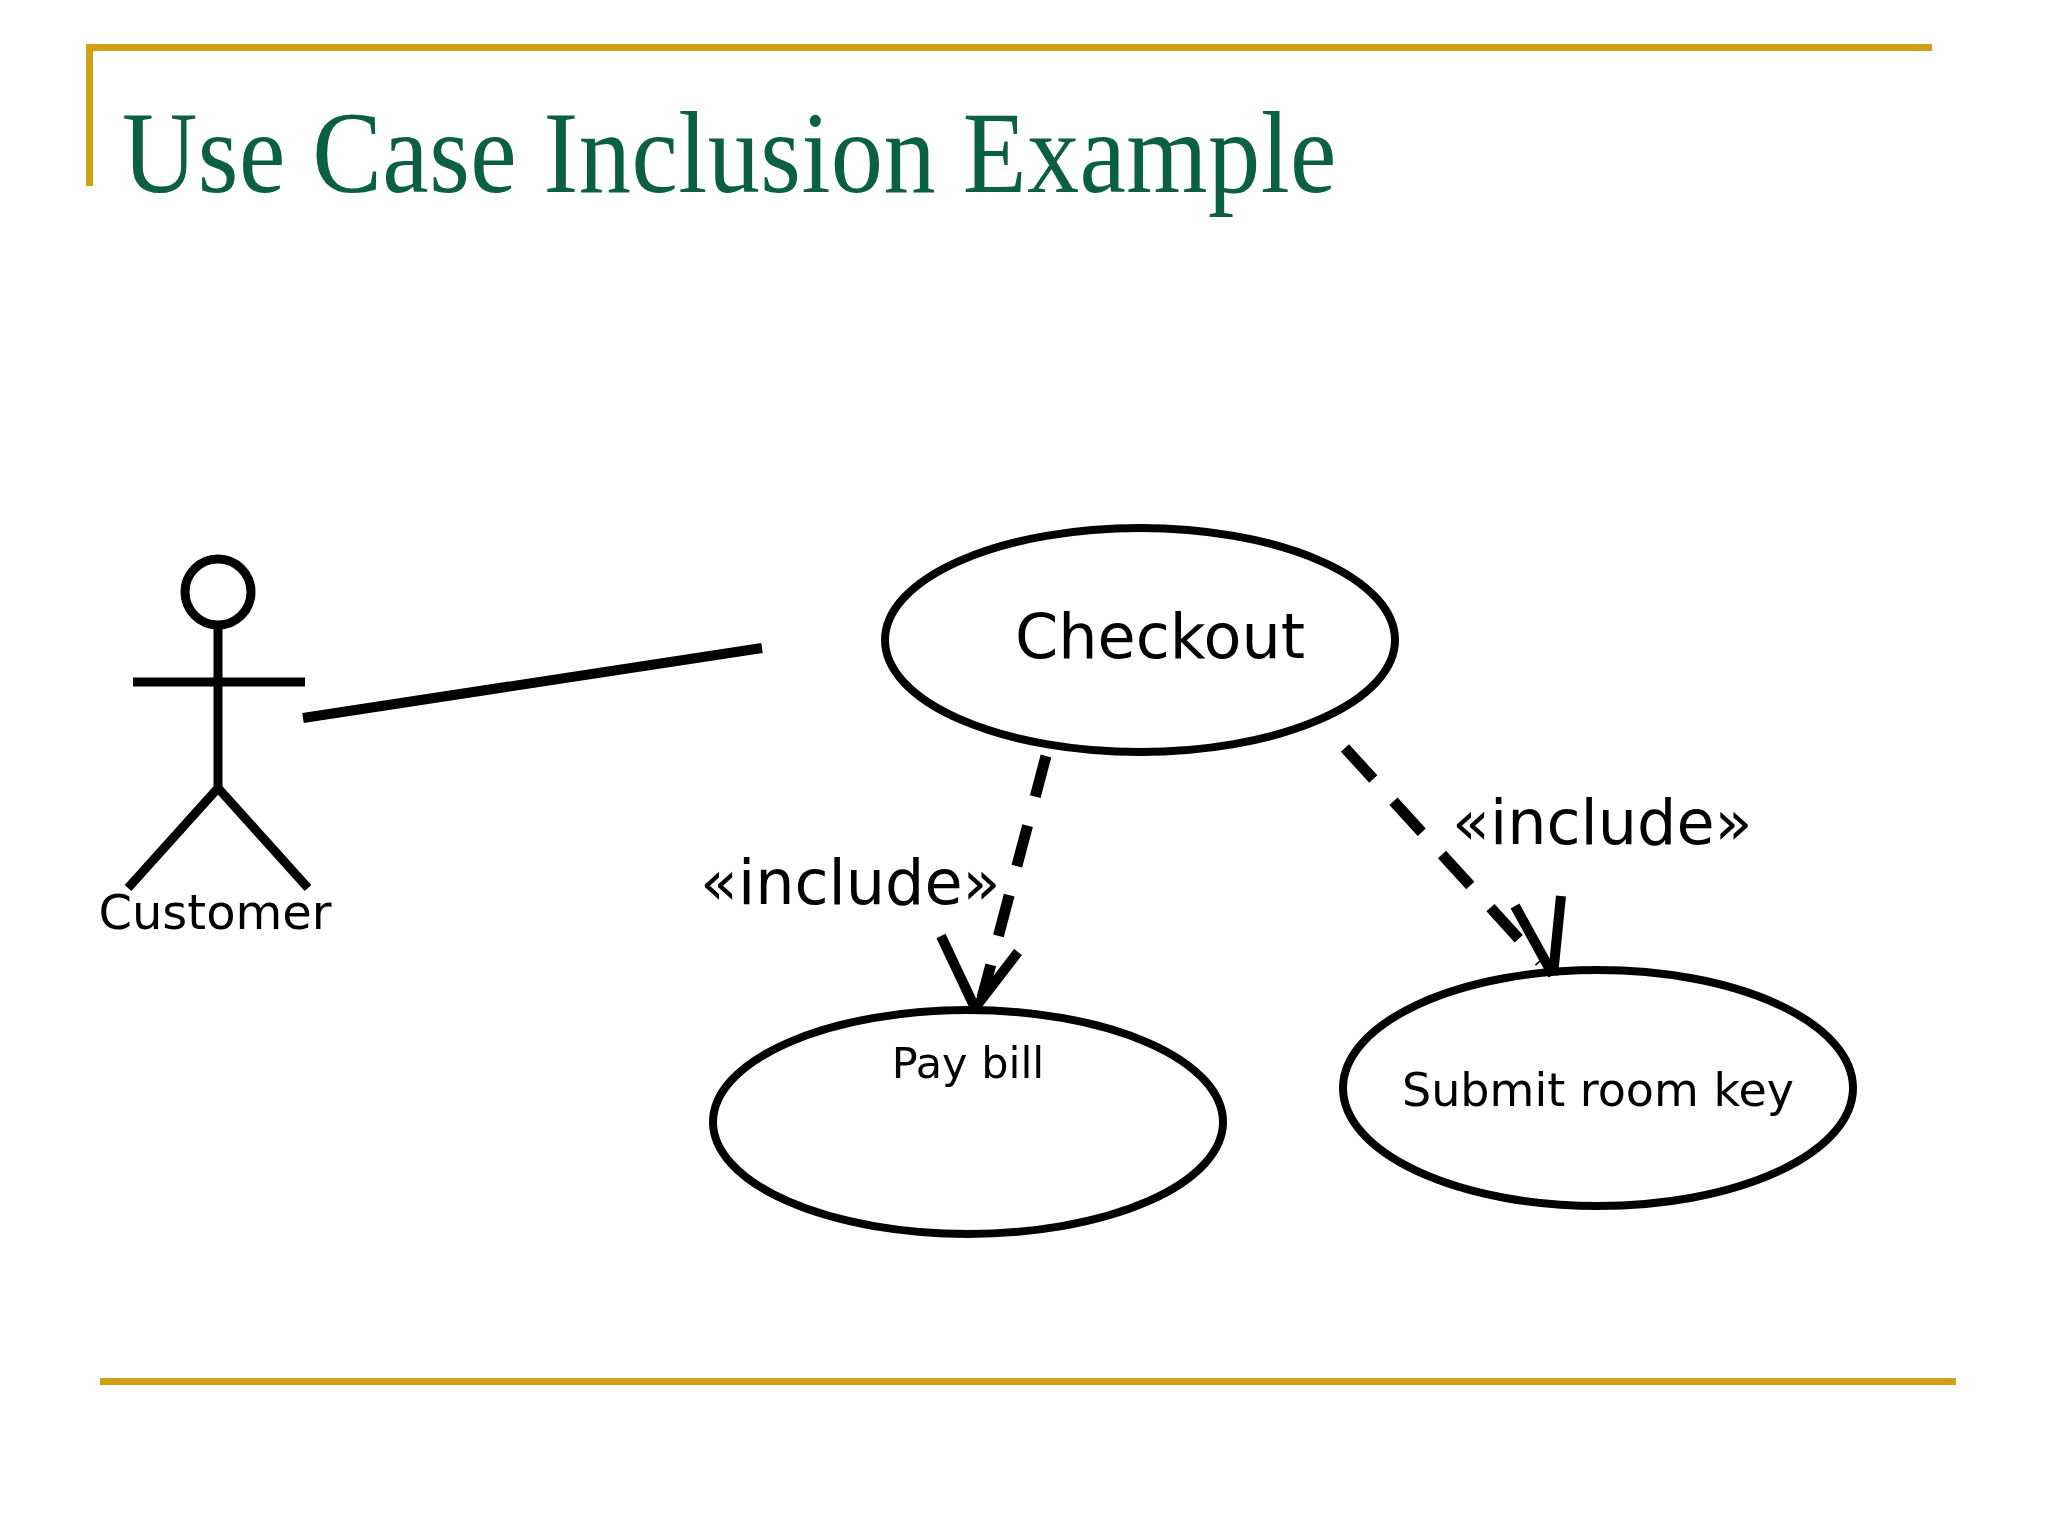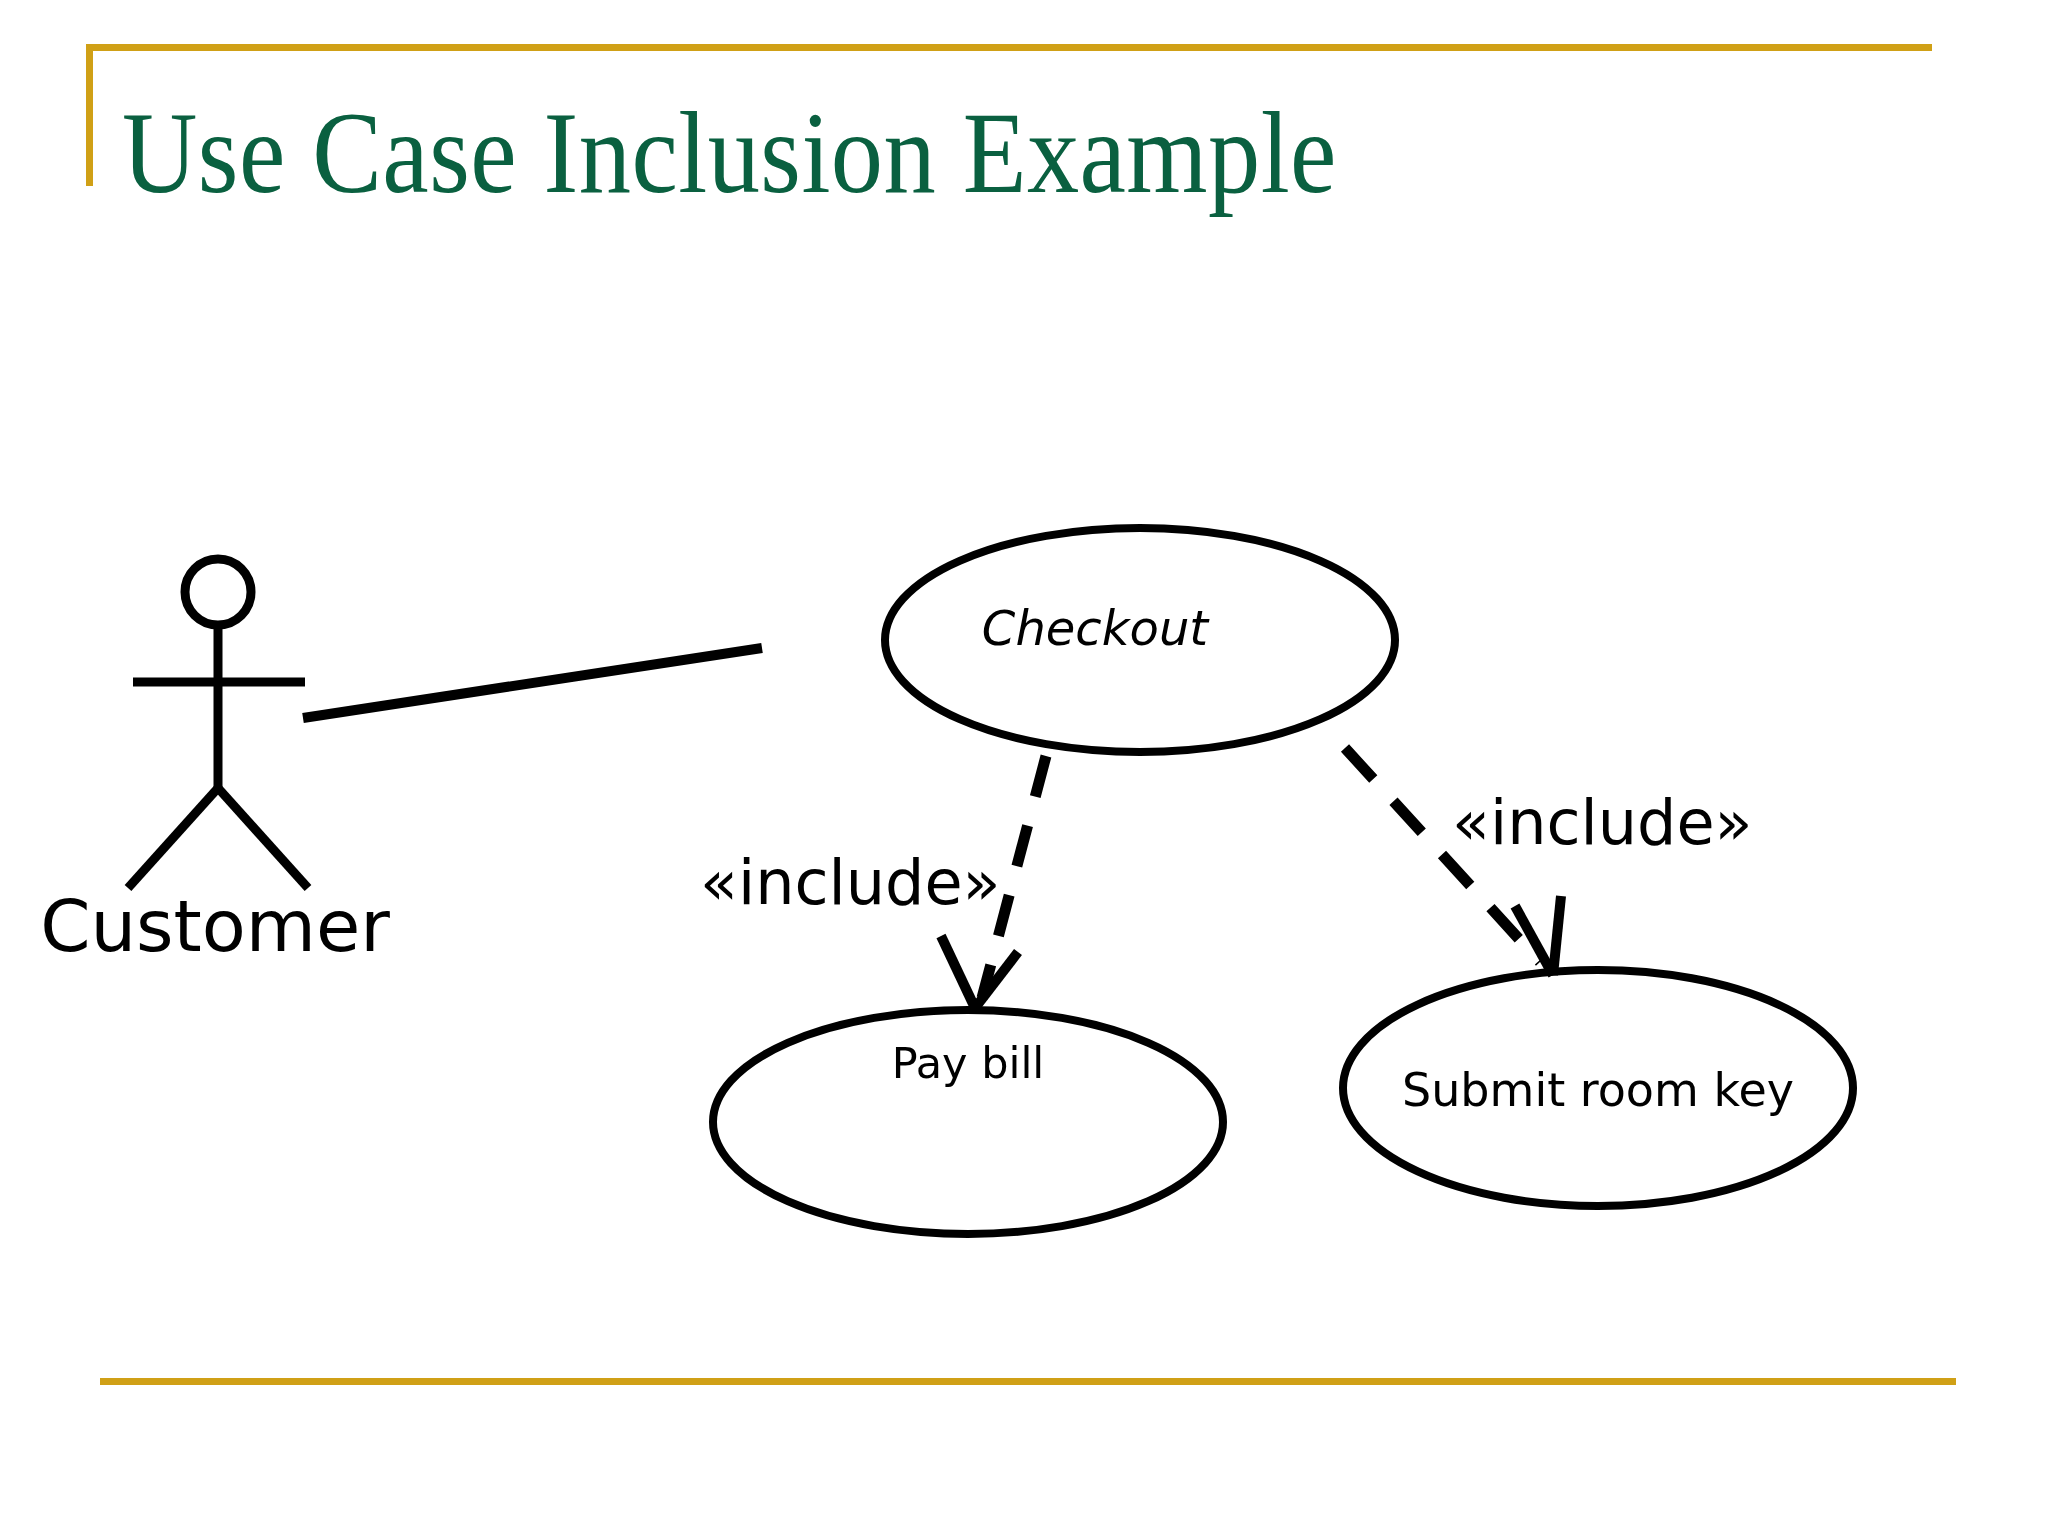--- a/index.html
+++ b/index.html
@@ -76,28 +76,27 @@
     position: absolute;
     font-family: "DejaVu Sans", "Liberation Sans", sans-serif;
     color: #000000;
     white-space: nowrap;
     text-align: center;
   }
   #label-customer {
     left: 0px;
     top: 884px;
     width: 430px;
-    font-size: 72px;
+    font-size: 48px;
   }
   #label-checkout {
-    left: 842px;
+    left: 907px;
     top: 600px;
     width: 506px;
-    font-size: 48px;
-    font-style: italic;
+    font-size: 62px;
   }
   #label-paybill {
     left: 715px;
     top: 1038px;
     width: 506px;
     font-size: 43px;
   }
   #label-submitroomkey {
     left: 1345px;
     top: 1063px;

